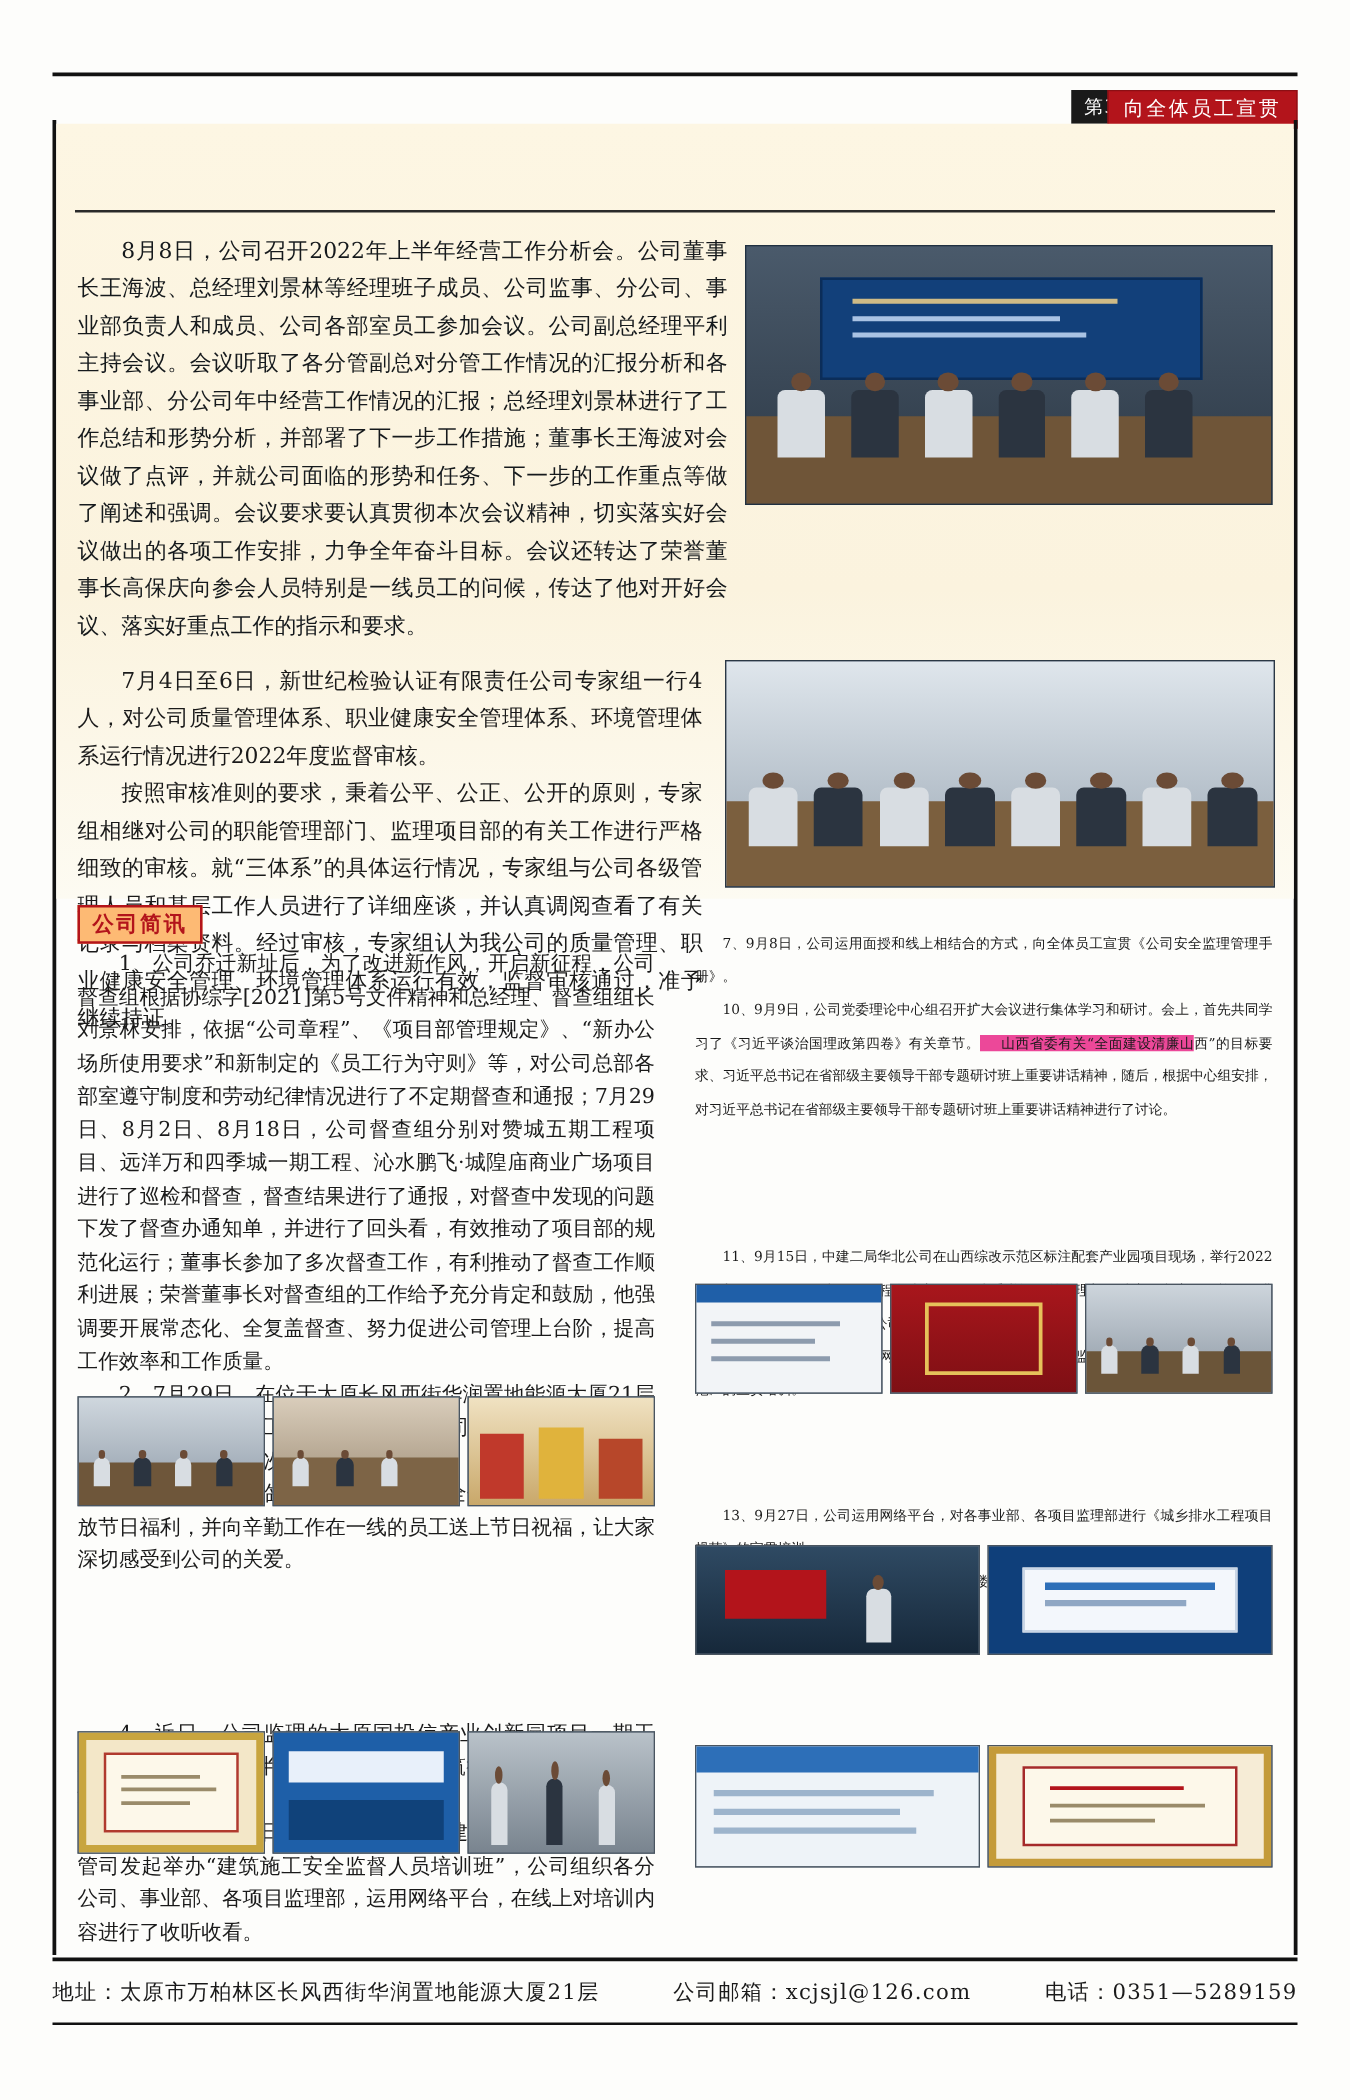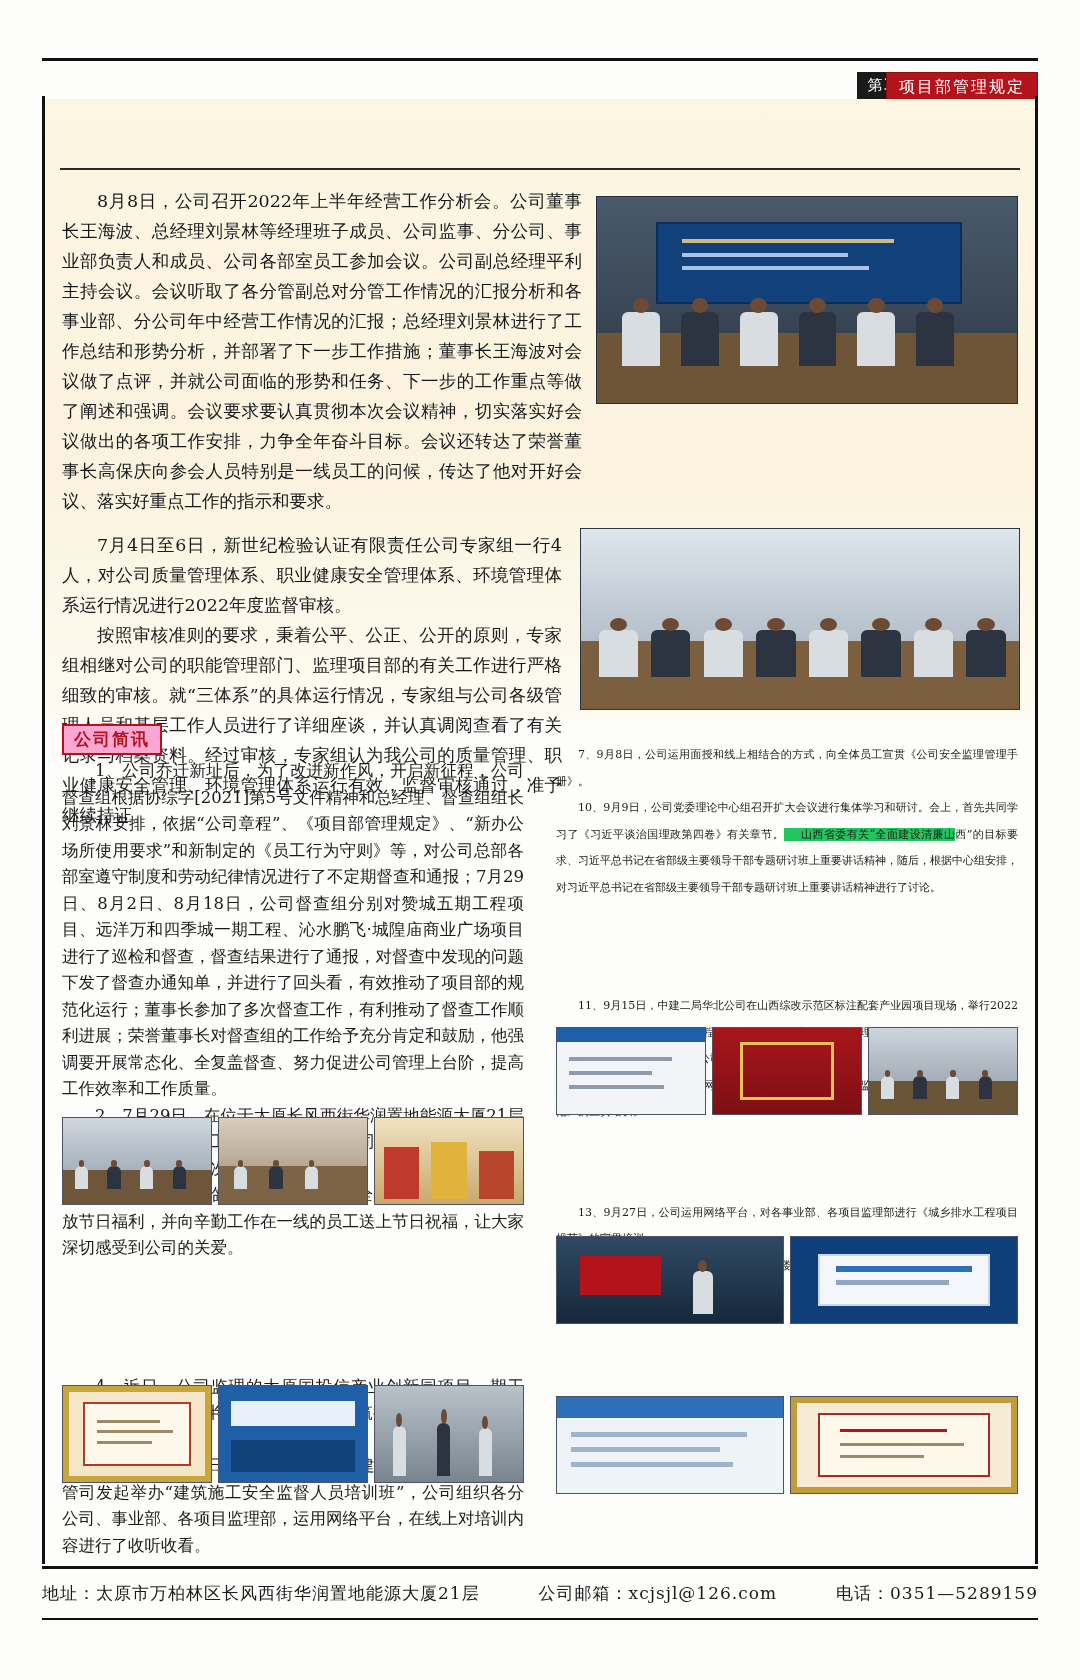--- a/index.html
+++ b/index.html
@@ -71,35 +71,35 @@
     position:absolute;left:62px;top:530px;width:500px;
     font-size:17.5px;line-height:30px;text-align:justify;text-indent:2em;
   }
   .art2-photo{
     position:absolute;left:580px;top:528px;width:438px;height:180px;
     background:#3b4a5c;border:1px solid #2a3744;overflow:hidden;
   }
   
   .sec-tag{
     position:absolute;left:62px;top:724px;
-    border:2px solid #b3141b;color:#b3141b;background:#f9a8d4;
+    border:2px solid #b3141b;color:#b3141b;background:#fdba74;
     font-family:"DejaVu Sans","Liberation Sans",sans-serif;
     font-weight:bold;font-size:17px;padding:2px 10px;letter-spacing:2px;
   }
   
   .col-left{
     position:absolute;left:62px;top:758px;width:462px;
     font-size:16.5px;line-height:26.5px;text-align:justify;
   }
   .col-right{
     position:absolute;left:556px;top:742px;width:462px;
     font-size:11px;line-height:26.5px;text-align:justify;
   }
   .para{text-indent:2em;margin:0 0 0 0;}
-  .hl{background:#22c55e;padding-left:17px;}
+  .hl{background:#ec4899;padding-left:17px;}
   
   .strip{position:absolute;display:flex;gap:6px;}
   .ph{background:#6b7a88;border:1px solid #4a5560;overflow:hidden;position:relative;}
   .cap-strip1{left:62px;top:1117px;}
   .cap-strip2{left:62px;top:1385px;}
   .cap-strip3{left:556px;top:1027px;}
   .cap-strip4{left:556px;top:1236px;}
   .cap-strip5{left:556px;top:1396px;}
   
   .bot-rule{
@@ -135,21 +135,21 @@
   .bluebox .hd{position:absolute;left:0;top:0;right:0;height:22%;background:#2d6fb8;}
   .bluebox .row{position:absolute;left:6%;height:5px;background:#9db4cc;}
 </style>
 </head>
 <body>
 
 <div class="page">
 
   <div class="top-rule"></div>
   <div class="page-flag">第3版</div>
-  <div class="masthead-box">项目部管理规定</div>
+  <div class="masthead-box">向全体员工宣贯</div>
 
   <div class="frame"></div>
   <div class="body-bg"></div>
 
   <div class="head-rule"></div>
   <div class="art1-text">8月8日，公司召开2022年上半年经营工作分析会。公司董事长王海波、总经理刘景林等经理班子成员、公司监事、分公司、事业部负责人和成员、公司各部室员工参加会议。公司副总经理平利主持会议。会议听取了各分管副总对分管工作情况的汇报分析和各事业部、分公司年中经营工作情况的汇报；总经理刘景林进行了工作总结和形势分析，并部署了下一步工作措施；董事长王海波对会议做了点评，并就公司面临的形势和任务、下一步的工作重点等做了阐述和强调。会议要求要认真贯彻本次会议精神，切实落实好会议做出的各项工作安排，力争全年奋斗目标。会议还转达了荣誉董事长高保庆向参会人员特别是一线员工的问候，传达了他对开好会议、落实好重点工作的指示和要求。</div>
 
   <div class="art1-photo">
     <div class="scene">
       <div class="wall"></div>

